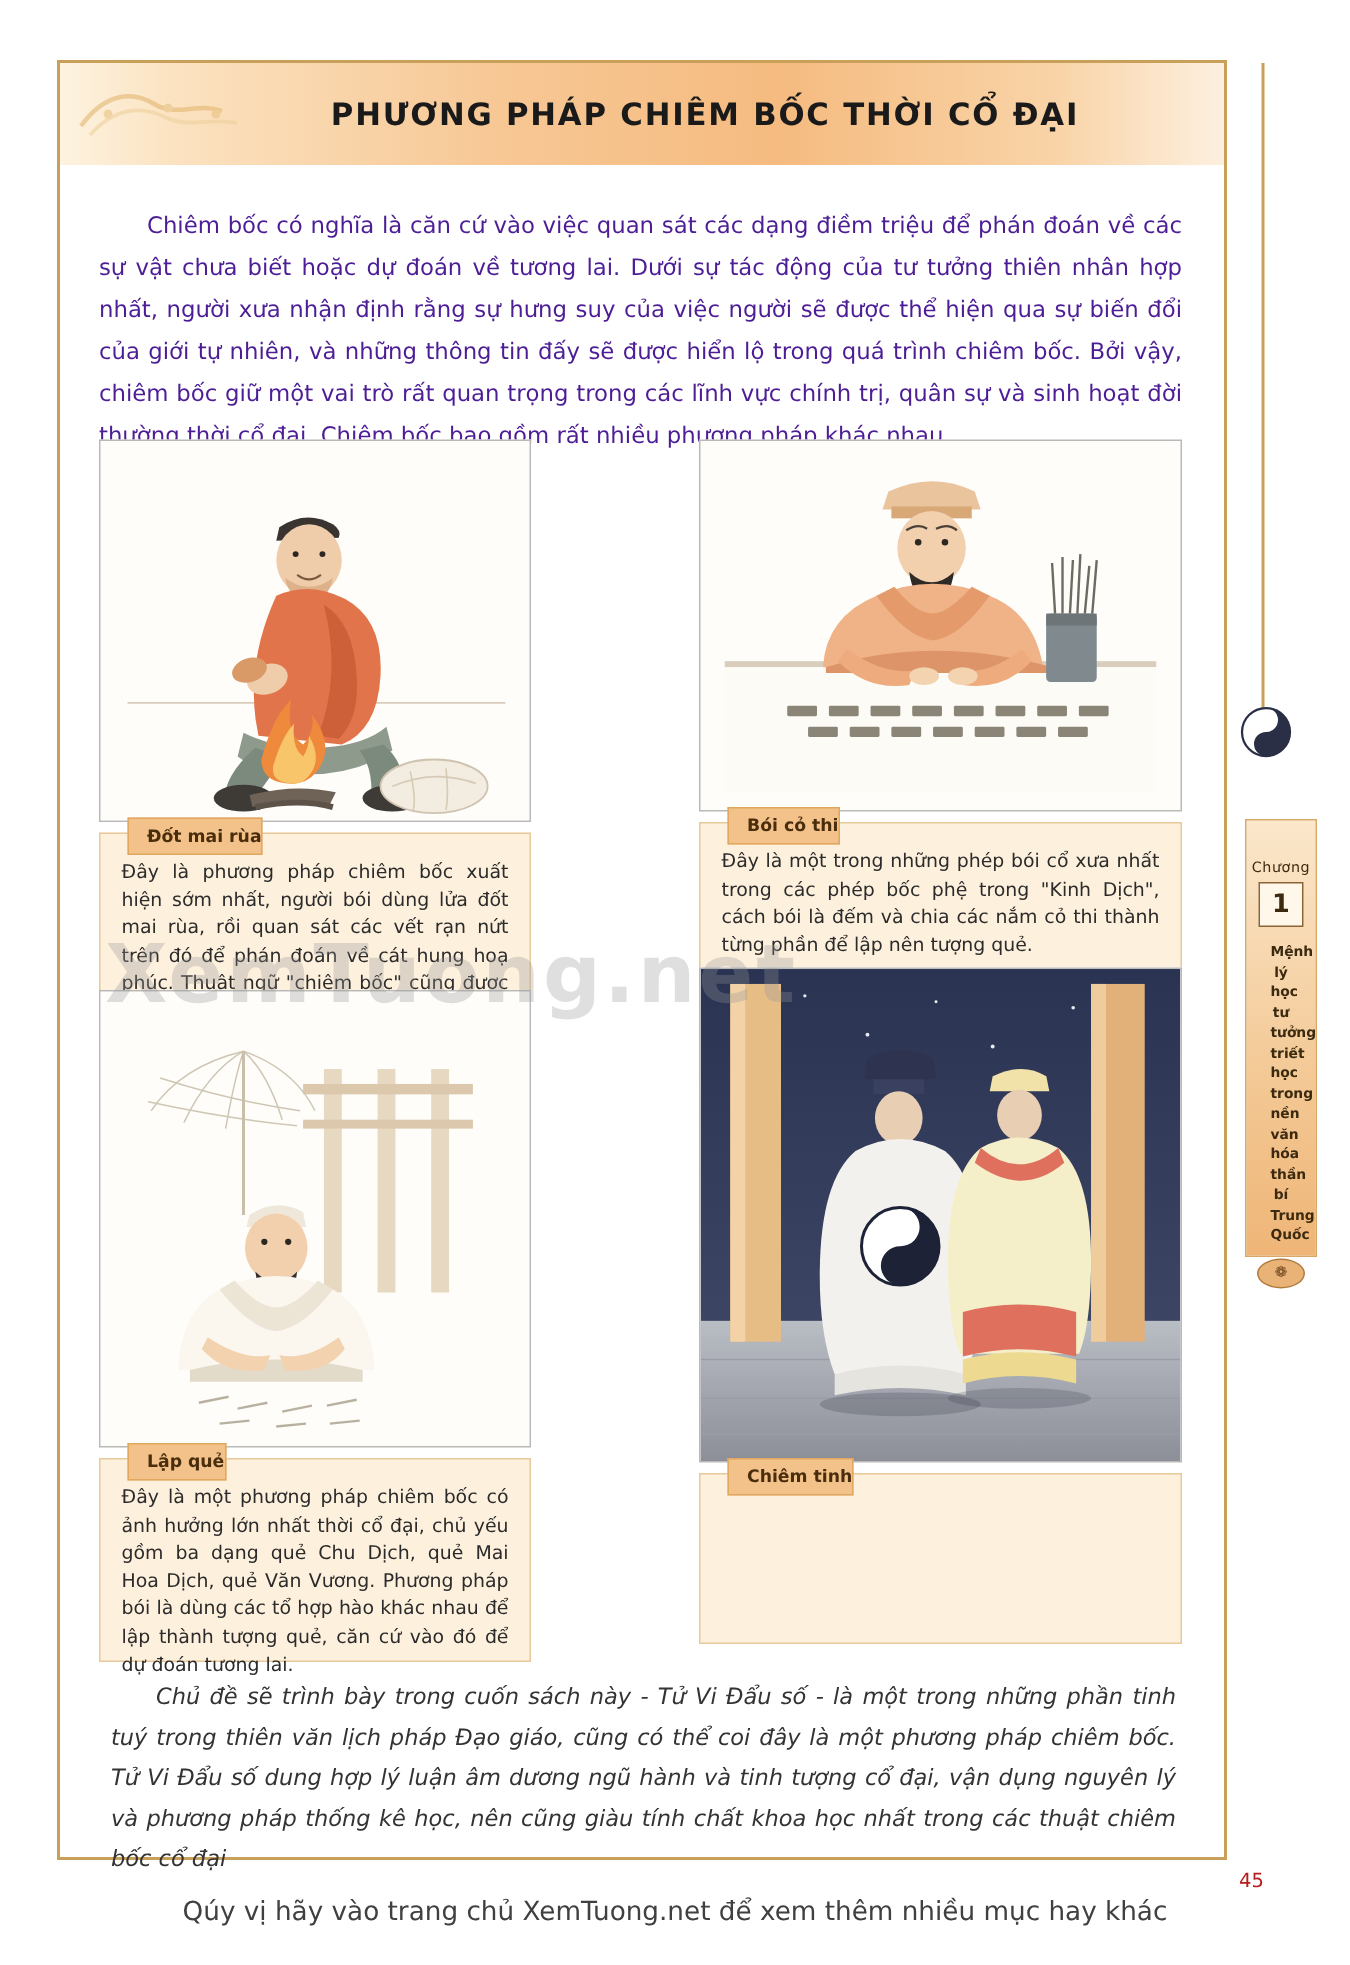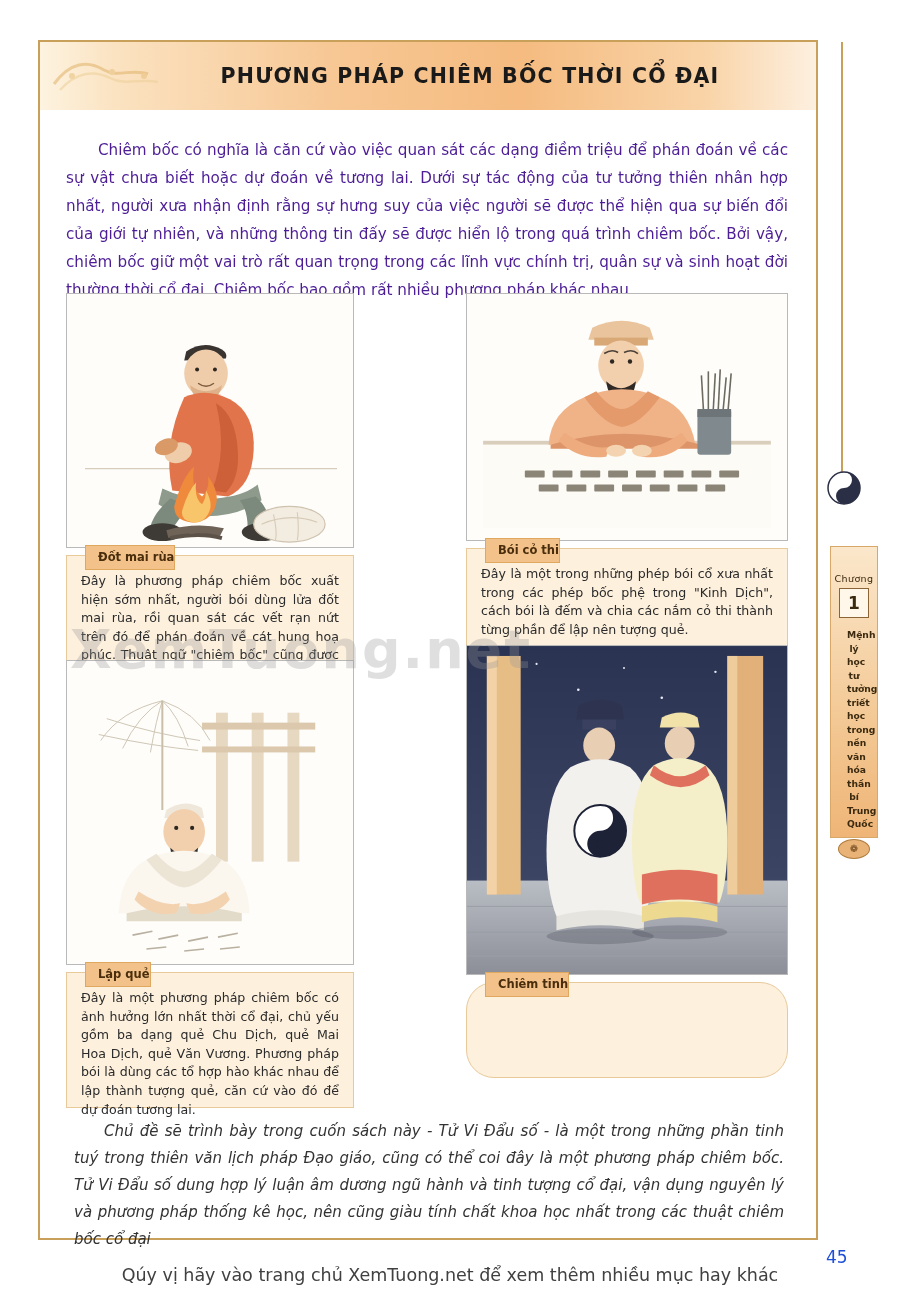--- a/index.html
+++ b/index.html
@@ -112,21 +112,21 @@
   #fig-yarrow      { left: 466px; top: 293px; width: 322px; height: 368px; }
   #fig-yarrow .fig-img    { width: 322px; height: 248px; }
   #fig-yarrow .caption-box{ top: 255px; left: 0; width: 322px; height: 113px; }
 
   #fig-hexagram    { left: 66px;  top: 660px; width: 288px; height: 448px; }
   #fig-hexagram .fig-img    { width: 288px; height: 305px; }
   #fig-hexagram .caption-box{ top: 312px; left: 0; width: 288px; height: 136px; }
 
   #fig-astro       { left: 466px; top: 645px; width: 322px; height: 463px; }
   #fig-astro .fig-img    { width: 322px; height: 330px; }
-  #fig-astro .caption-box{ top: 337px; left: 0; width: 322px; height: 96px; border-radius: 28px; }
+  #fig-astro .caption-box{ top: 337px; left: 0; width: 322px; height: 114px; }
 
   
   .closing {
     position: absolute;
     left: 74px; top: 1118px;
     width: 710px;
     font-size: 15px;
     line-height: 27px;
     color: #333;
     font-style: italic;
@@ -183,22 +183,22 @@
     border-radius: 50%;
     background: #e9b377;
     border: 1px solid #b07c3e;
     font-size: 10px; line-height: 17px; color: #6b431a;
   }
 
   
   .page-number {
     position: absolute;
     left: 826px; top: 1247px;
-    font-size: 17px;
-    color: #1d4ed8;
+    font-size: 13px;
+    color: #b91c1c;
   }
   .footer-note {
     position: absolute;
     left: 0; top: 1265px;
     width: 900px;
     text-align: center;
     font-size: 17.5px;
     color: #404040;
   }
 

